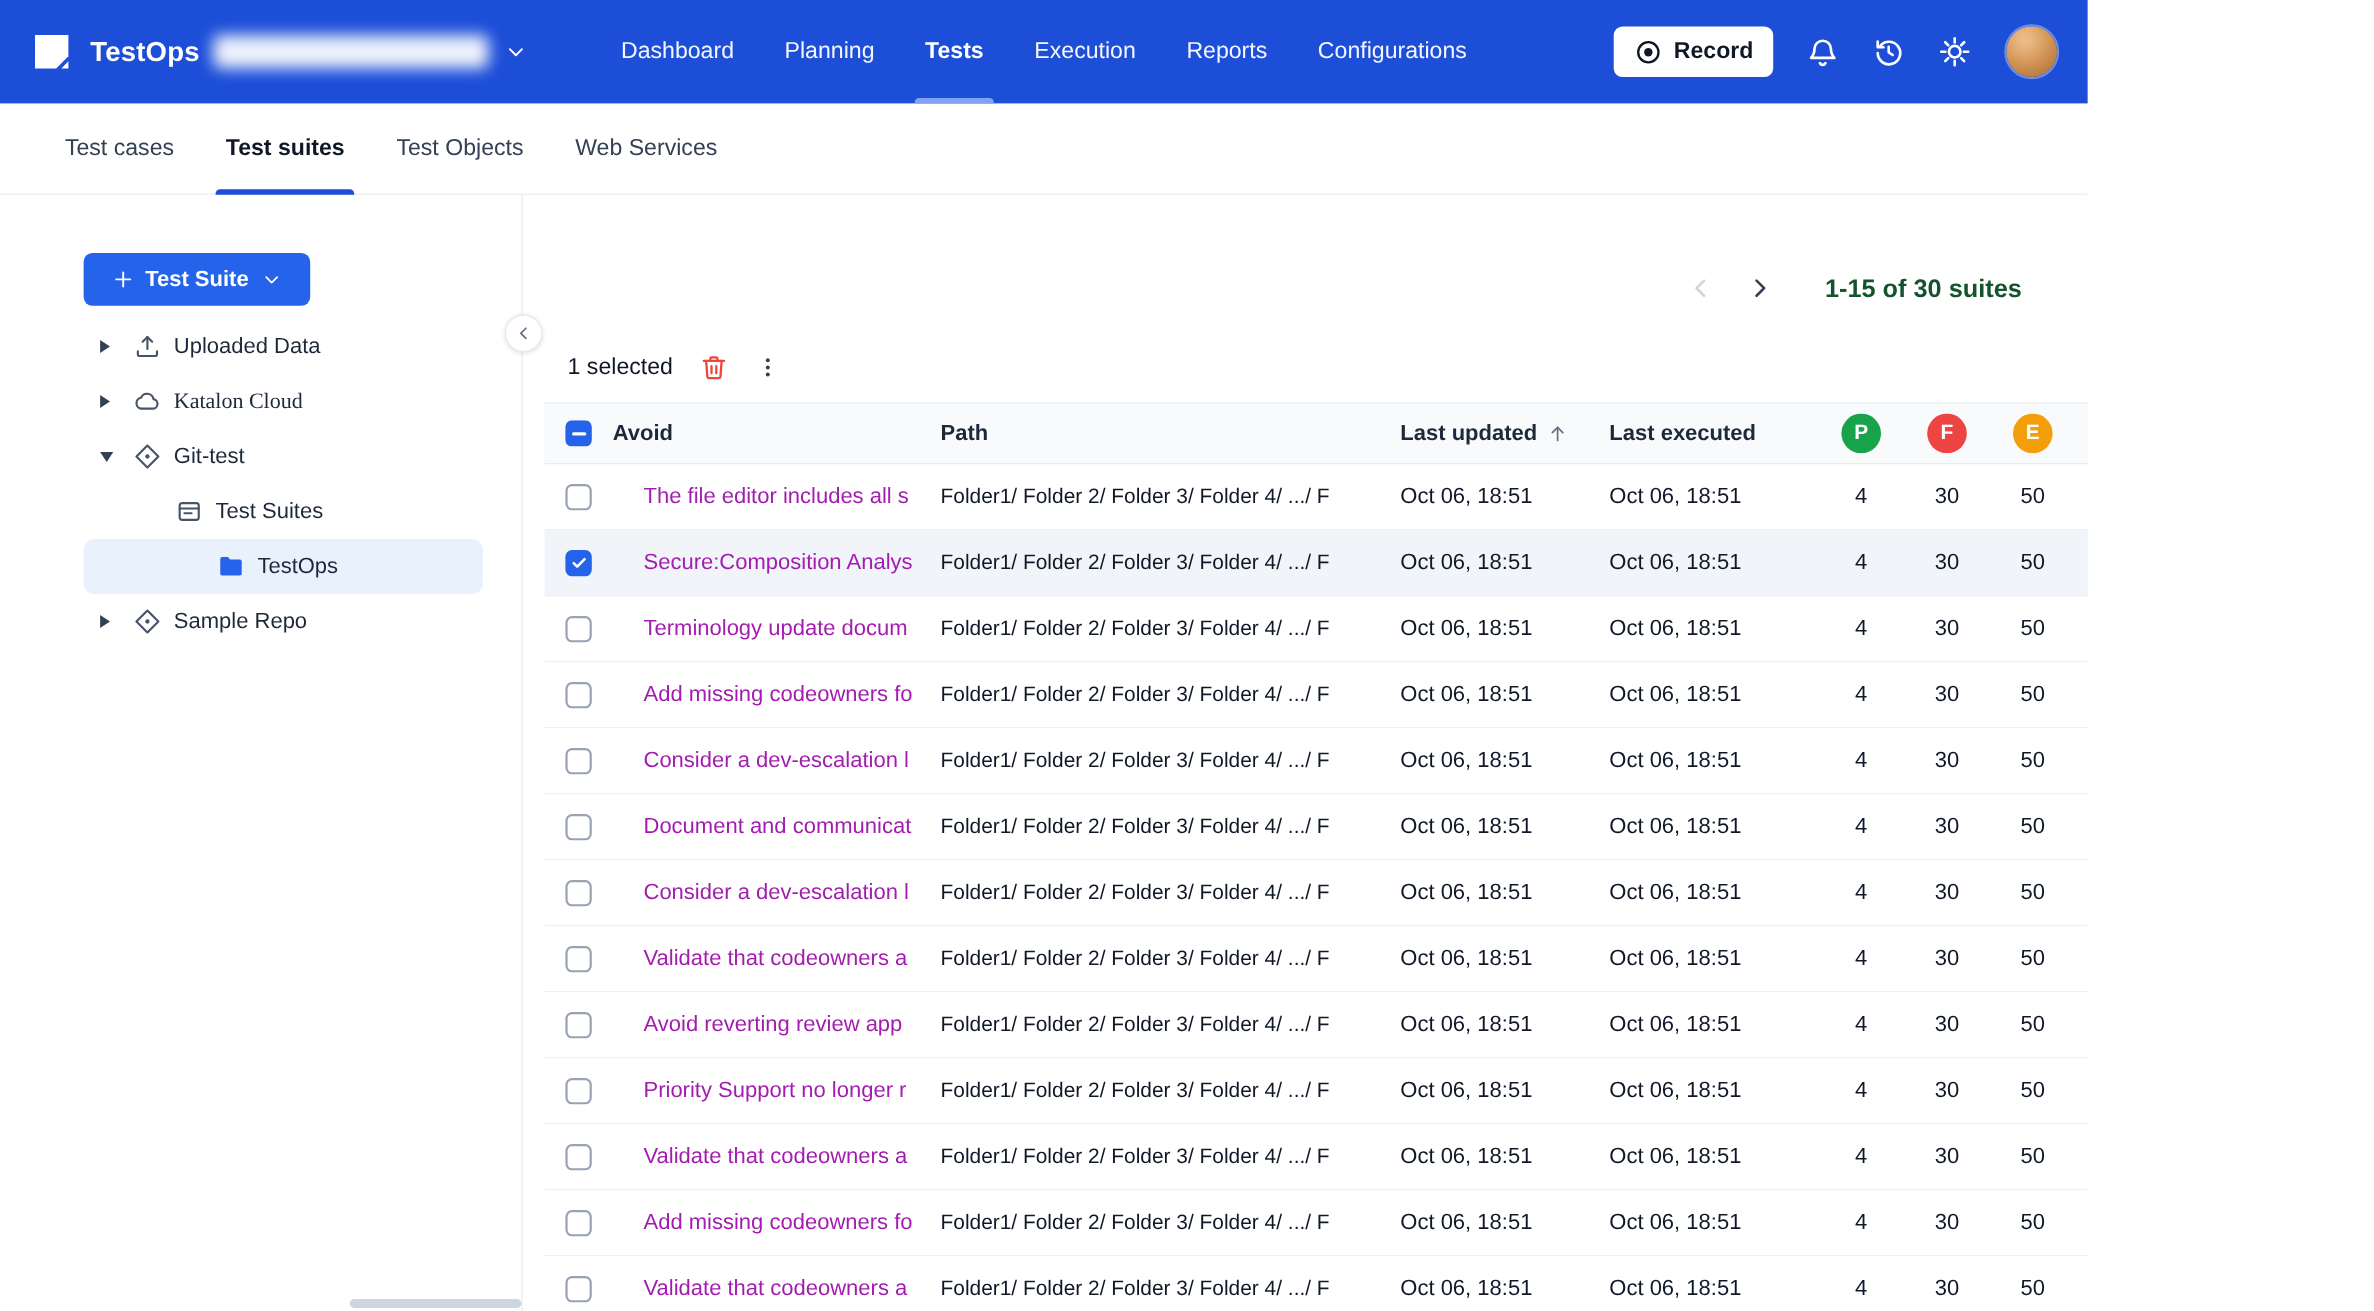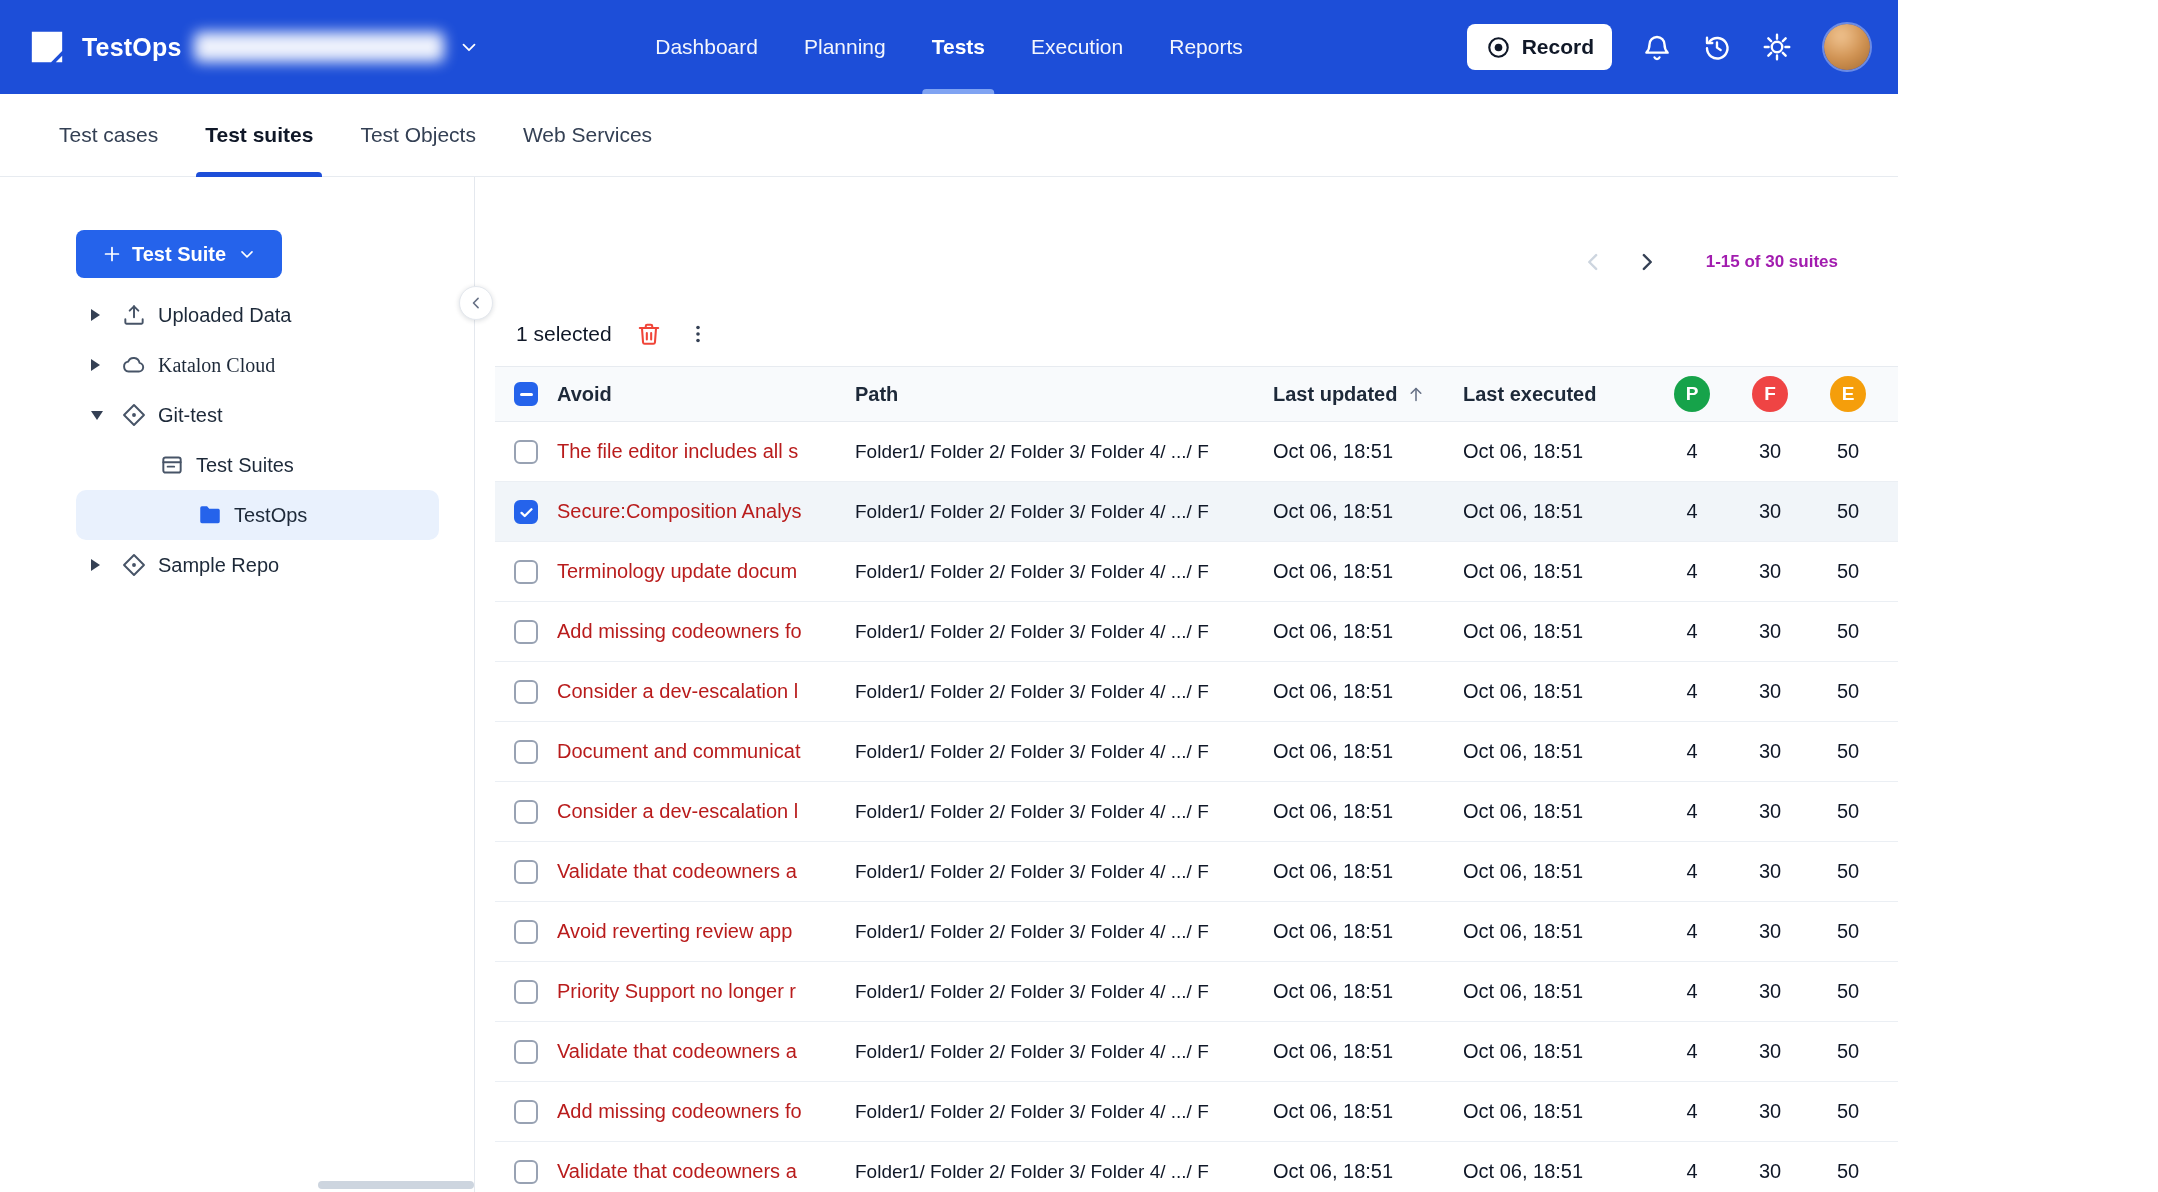--- a/index.html
+++ b/index.html
@@ -80,42 +80,42 @@
   .search-box input{width:100%;height:100%;box-sizing:border-box;border:1px solid #D0D5DD;
         border-radius:8px;padding:0 20px 0 58px;font-size:21px;color:#101828;outline:none;
         font-family:inherit;background:#fff;}
   .search-box input::placeholder{color:#98A2B3;}
   .search-icn{position:absolute;left:17px;top:50%;transform:translateY(-50%);
         color:#98A2B3;width:26px;height:26px;}
   .pager{position:absolute;top:63px;right:60px;height:44px;display:flex;align-items:center;gap:24px;}
   .pch{width:30px;height:30px;cursor:pointer;}
   .prev{color:#CDD5DF;}
   .next{color:#344054;}
-  .pager-text{font-size:17px;font-weight:600;color:#a21caf;margin-left:20px;white-space:nowrap;}
+  .pager-text{font-size:23px;font-weight:600;color:#14532d;margin-left:20px;white-space:nowrap;}
   .selectbar{position:absolute;left:40px;top:139px;height:36px;display:flex;align-items:center;gap:24px;}
   .sel-count{font-size:21px;color:#101828;white-space:nowrap;}
   .trash{color:#F04438;width:26px;height:26px;cursor:pointer;}
   .kebab{color:#344054;width:24px;height:24px;cursor:pointer;}
   .sort{color:#667085;width:22px;height:22px;cursor:pointer;}
 
   
   .table{position:absolute;left:19px;top:189px;width:1608px;}
   .grid{display:grid;grid-template-columns:62px 298px 418px 190px 190px 78px 78px 78px 78px 78px 60px;
         align-items:center;}
   .thead{height:56px;background:#F8FAFC;border-top:1px solid #E7EBF0;border-bottom:1px solid #E7EBF0;
          box-sizing:border-box;}
   .trow{height:60px;border-bottom:1px solid #EBEFF4;box-sizing:border-box;}
   .trow.checked{background:#F1F5F9;}
   .cell{font-size:20px;color:#101828;overflow:hidden;white-space:nowrap;padding-right:8px;}
   .cell.path{font-size:19px;}
   .cell.center{display:flex;justify-content:center;padding-right:0;}
   .cell.num{text-align:center;padding-right:0;}
   .th{font-size:20px;font-weight:700;color:#1D2939;}
   .th-flex{display:flex;align-items:center;gap:8px;}
-  .name-link{color:#b91c1c;text-decoration:none;cursor:pointer;}
+  .name-link{color:#a21caf;text-decoration:none;cursor:pointer;margin-left:28px;}
   .badge{width:36px;height:36px;border-radius:50%;display:flex;align-items:center;
          justify-content:center;color:#fff;font-size:19px;font-weight:700;margin:0 auto;}
   .checkbox{width:24px;height:24px;border-radius:6px;border:2px solid #98A2B3;background:#fff;
             box-sizing:border-box;cursor:pointer;display:flex;align-items:center;justify-content:center;}
   .checkbox.on,.checkbox.indet{background:#2563EB;border-color:#2563EB;}
   .checkbox .chk{width:17px;height:17px;display:block;}
   .minus-bar{width:13px;height:3px;border-radius:2px;background:#fff;display:block;}
 </style>
 </head>
 <body>
@@ -137,20 +137,21 @@
             <path d="M6 9.5l6 6 6-6"></path>
           </svg>
         </span>
     </div>
     <nav class="nav-center" id="nav-items">
         <div class="nav-item">Dashboard</div>
         <div class="nav-item">Planning</div>
         <div class="nav-item active">Tests</div>
         <div class="nav-item">Execution</div>
         <div class="nav-item">Reports</div>
+        <div class="nav-item">Configurations</div>
       </nav>
     <div class="nav-right">
       <button class="record-btn">
         <span class="icn rec">
             <svg viewBox="0 0 24 24">
               <circle cx="12" cy="12" r="8.2" fill="none" stroke="currentColor" stroke-width="1.9"></circle>
               <circle cx="12" cy="12" r="3.4" fill="currentColor"></circle>
             </svg>
           </span>
         <span>Record</span>

